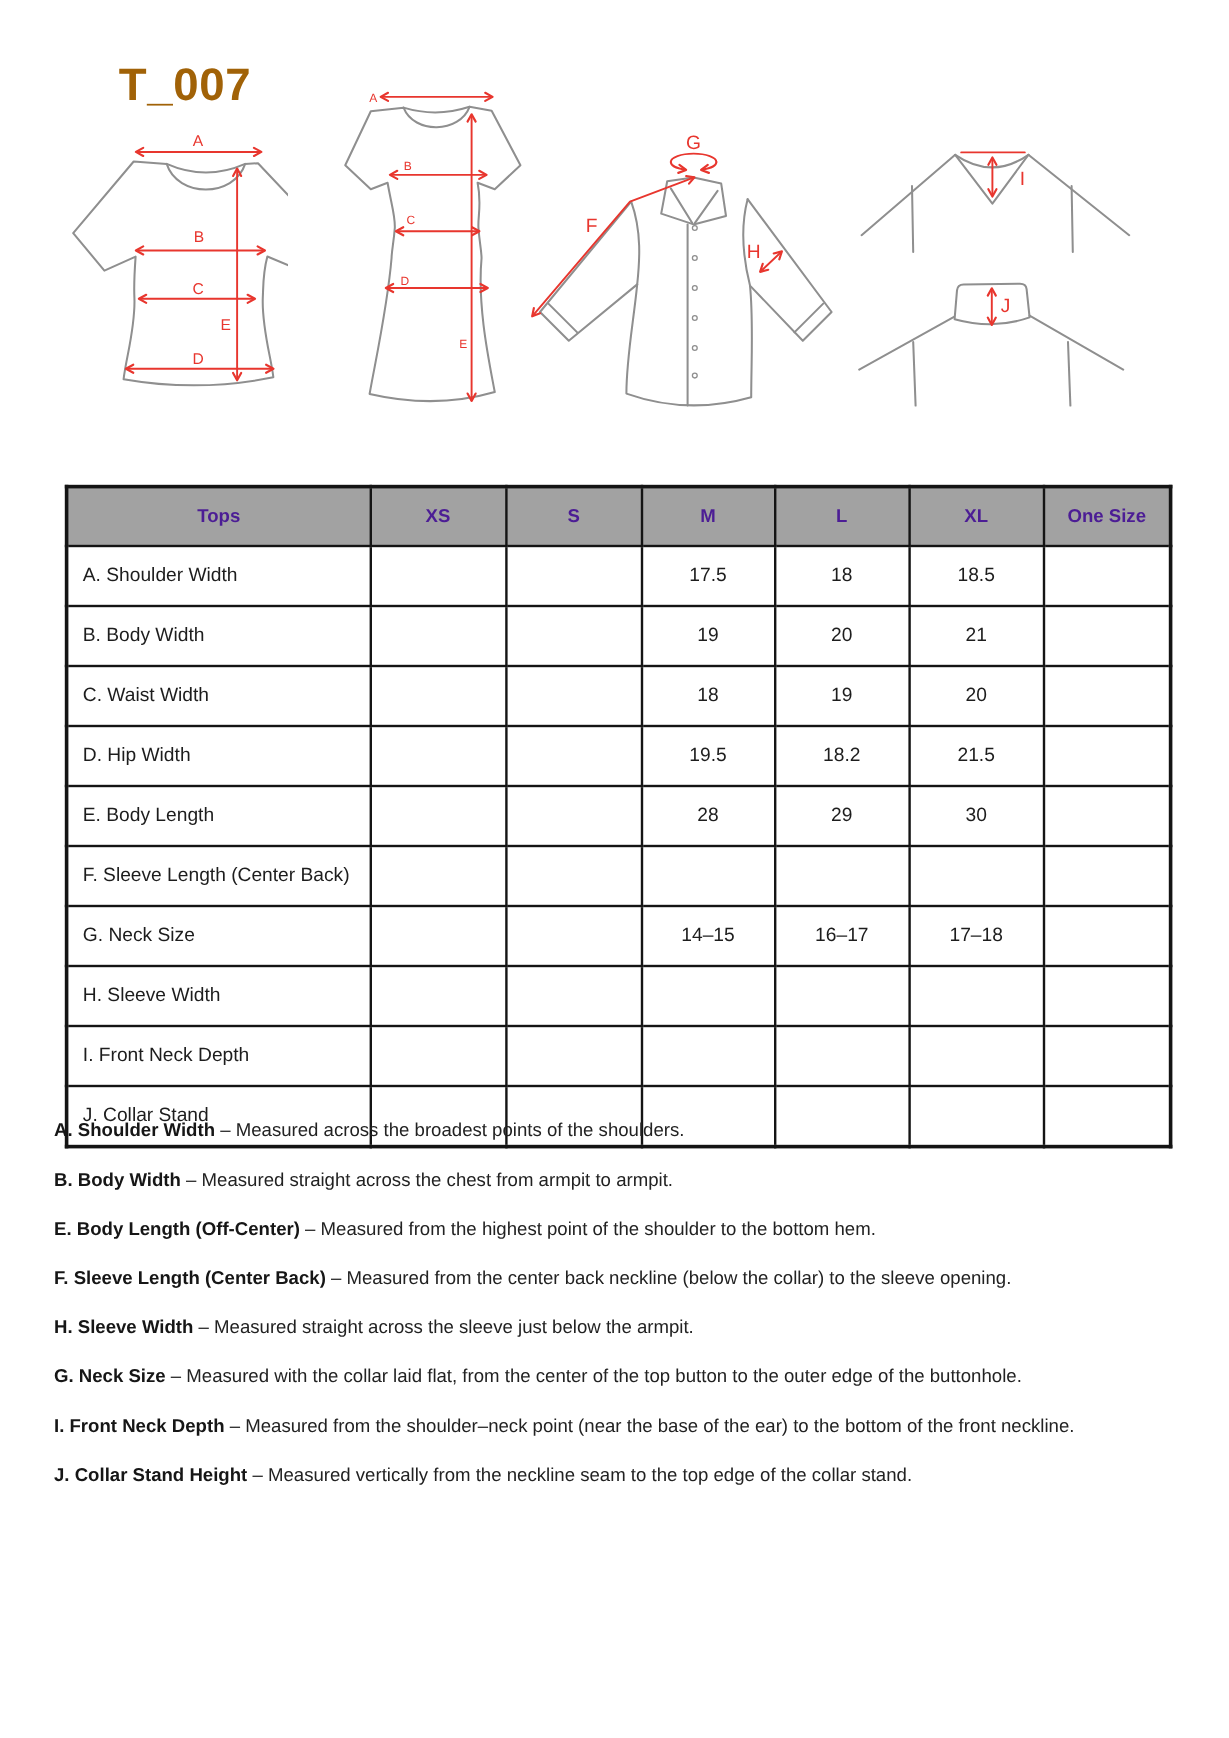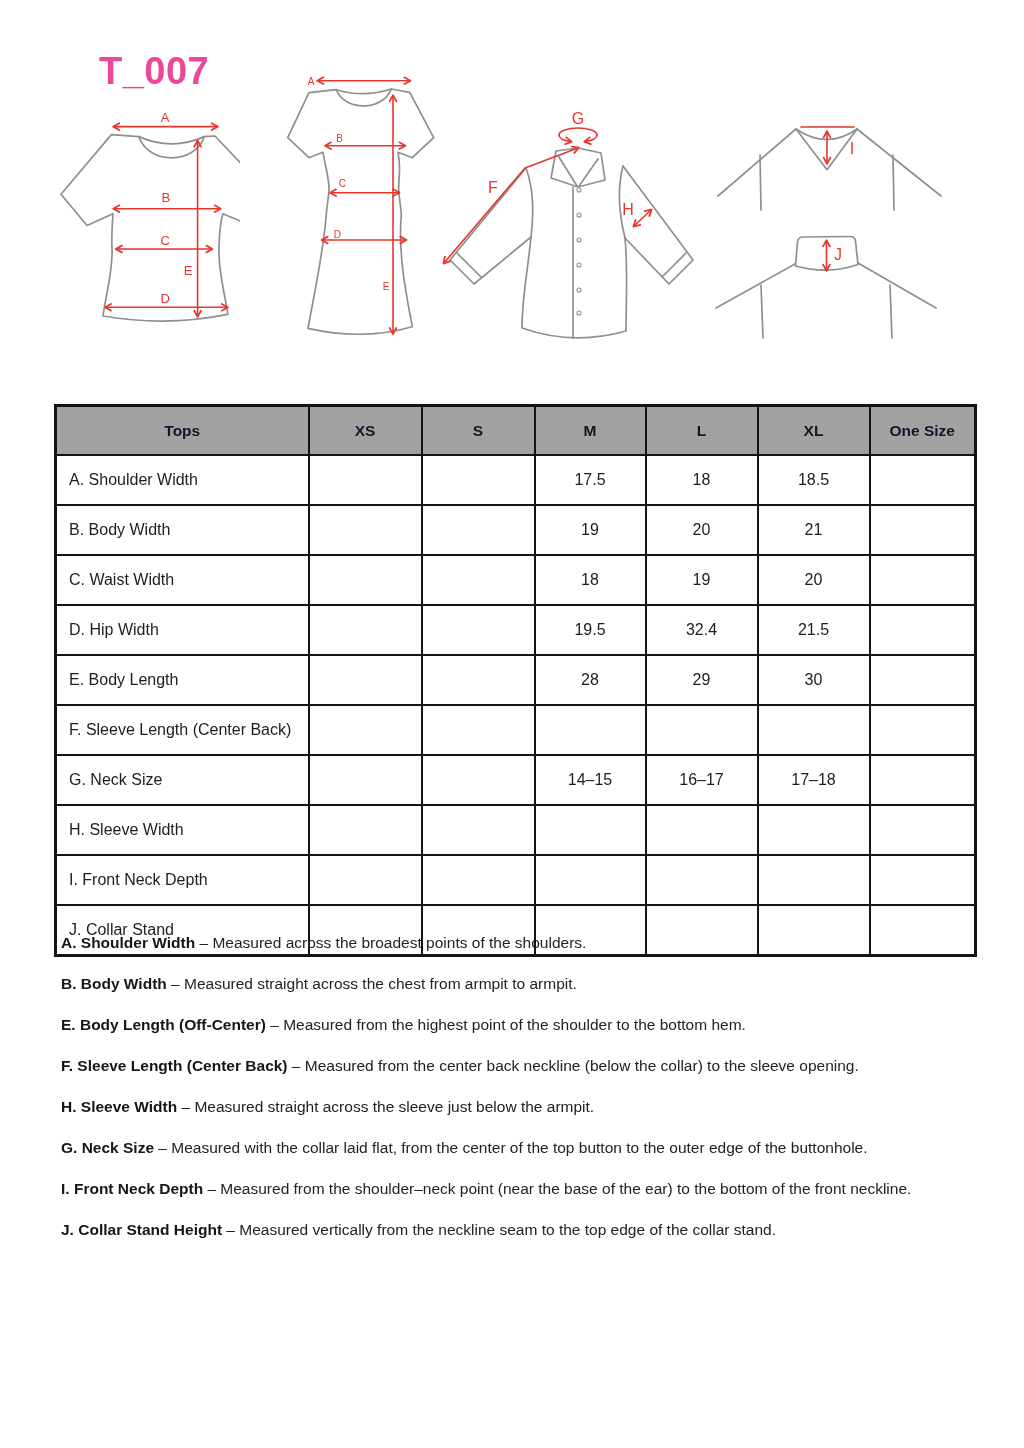--- a/index.html
+++ b/index.html
@@ -2,47 +2,47 @@
 <html><head>
 <meta charset="utf-8">
 <style>
   html,body{margin:0;padding:0;}
   body{
     width:1024px;height:1448px;position:relative;background:#ffffff;
     font-family:"Liberation Sans",sans-serif;color:#1d1d1d;overflow:hidden;
   }
   #page-title{
     position:absolute;left:99px;top:50px;font-size:38px;font-weight:700;
-    letter-spacing:0.5px;color:#ec4899;
+    letter-spacing:0.5px;color:#a16207;
   }
   .diagram{position:absolute;}
   #tshirt-svg{left:55px;top:103px;}
   #dress-svg{left:283px;top:75px;}
   #shirt-svg{left:438px;top:108px;}
   #necklines-svg{left:708px;top:108px;}
 
   .outline{fill:none;stroke:#8f8f8f;stroke-width:1.7;stroke-linejoin:round;stroke-linecap:round;}
   .redline{fill:none;stroke:#e8362e;stroke-width:1.6;stroke-linecap:round;stroke-linejoin:round;}
   .redlabel{fill:#e8362e;font-family:"Liberation Sans",sans-serif;font-weight:400;}
   .btn{fill:#ffffff;stroke:#8f8f8f;stroke-width:1.1;}
 
   #size-table{
     position:absolute;left:54px;top:404px;width:920px;
     border-collapse:collapse;table-layout:fixed;border:3px solid #141414;
   }
   #size-table th,#size-table td{border:2px solid #141414;}
   #size-table th{
-    background:#a2a2a2;color:#0f172a;font-weight:700;font-size:15.5px;
+    background:#a2a2a2;color:#4c1d95;font-weight:700;font-size:15.5px;
     height:45px;text-align:center;
   }
   #size-table td{height:46px;font-size:16px;color:#1d1d1d;}
   .label-cell{text-align:left;padding-left:12px;}
   .value-cell{text-align:center;border-radius:15px;}
 
-  #definitions{position:absolute;left:61px;top:932px;width:890px;}
+  #definitions{position:absolute;left:45px;top:932px;width:890px;}
   .definition{margin:0 0 19px 0;font-size:15.5px;line-height:22px;color:#222222;}
   .definition b{font-weight:700;color:#161616;}
 </style>
 </head>
 <body>
 
 <div id="page-title">T_007</div>
 
 <svg id="tshirt-svg" class="diagram" width="185" height="235" viewBox="0 0 185 235">
   <defs>
@@ -202,21 +202,21 @@
         <td class="value-cell">18</td>
         <td class="value-cell">19</td>
         <td class="value-cell">20</td>
         <td class="value-cell"></td>
       </tr>
       <tr>
         <td class="label-cell">D. Hip Width</td>
         <td class="value-cell"></td>
         <td class="value-cell"></td>
         <td class="value-cell">19.5</td>
-        <td class="value-cell">32.4</td>
+        <td class="value-cell">18.2</td>
         <td class="value-cell">21.5</td>
         <td class="value-cell"></td>
       </tr>
       <tr>
         <td class="label-cell">E. Body Length</td>
         <td class="value-cell"></td>
         <td class="value-cell"></td>
         <td class="value-cell">28</td>
         <td class="value-cell">29</td>
         <td class="value-cell">30</td>

